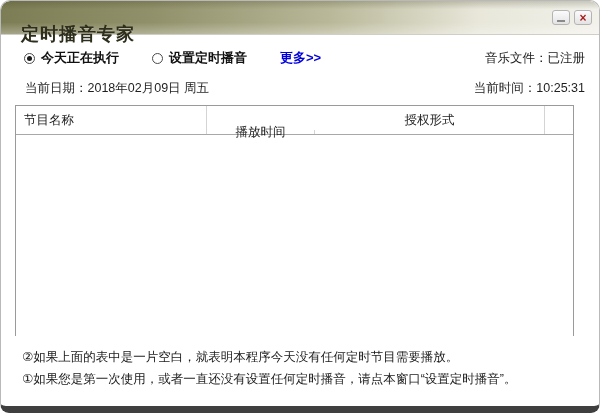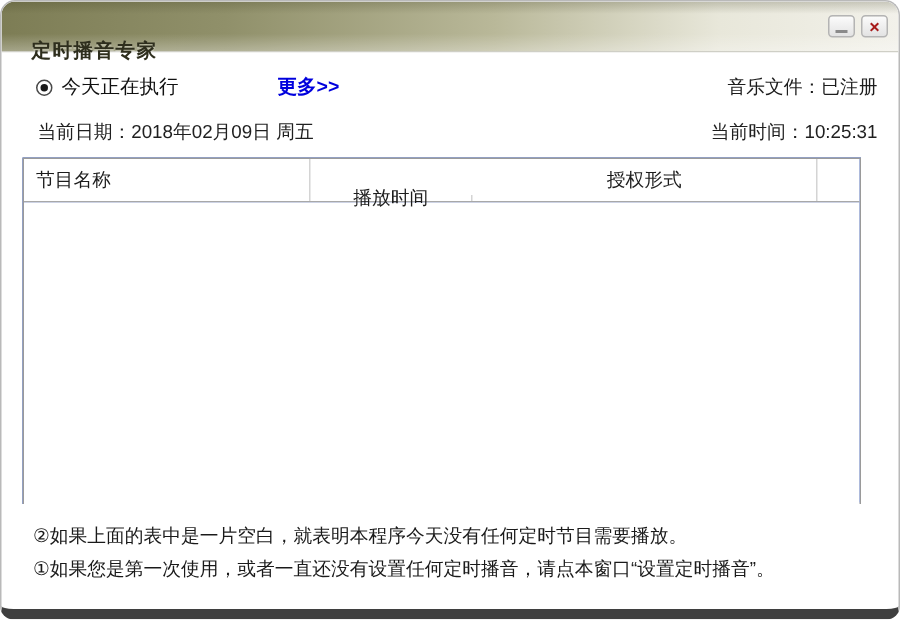--- a/index.html
+++ b/index.html
@@ -27,21 +27,21 @@
     background:
       linear-gradient(to bottom, rgba(50,50,20,0.22) 0%, rgba(255,255,255,0) 25%, rgba(255,255,255,0) 65%, rgba(255,255,255,0.30) 100%),
       linear-gradient(to right, #7d7d55 0%, #90906a 25%, #b9b899 55%, #e8e7da 80%, #f2f1ea 100%);
     border-bottom: 1px solid #cfcfc6;
     border-radius: 9px 9px 0 0;
     display: flex;
     align-items: center;
   }
   .title {
     margin-left: 20px;
-    font-size: 13px;
+    font-size: 18px;
     font-weight: bold;
     color: #2e2e1d;
     letter-spacing: 1px;
     text-shadow: 0 1px 0 rgba(255,255,255,0.25);
     margin-top: 32px;
   }
   .winbtns {
     position: absolute;
     top: 9px;
     right: 7px;
@@ -102,21 +102,21 @@
     margin-right: 6px;
   }
   .radio.checked::after {
     content: "";
     width: 5px;
     height: 5px;
     border-radius: 50%;
     background: #1a1a1a;
   }
   .radio-label {
-    font-weight: normal;
+    font-weight: bold;
     color: #111111;
   }
   .gap1 { width: 33px; }
   .gap2 { width: 33px; }
   .more-link {
     font-weight: bold;
     color: #0000dd;
     cursor: pointer;
     font-size: 13px;
   }
@@ -140,21 +140,21 @@
   }
   
   .table {
     position: absolute;
     left: 14px;
     top: 104px;
     width: 559px;
     height: 231px;
     box-sizing: border-box;
     border: 1px solid #9a9a9a;
-    background: #1d4ed8;
+    background: #7f1d1d;
   }
   .thead {
     display: flex;
     height: 28px;
     border-bottom: 1px solid #a8a8a8;
     background: #ffffff;
     font-size: 12.5px;
     color: #1c1c1c;
   }
   .th {
@@ -199,20 +199,24 @@
       </div>
     </div>
   </div>
 
   <div class="controls-row">
     <span class="radio-option">
       <span class="radio checked"></span>
       <span class="radio-label">今天正在执行</span>
     </span>
     <span class="gap1"></span>
+    <span class="radio-option">
+      <span class="radio"></span>
+      <span class="radio-label">设置定时播音</span>
+    </span>
     <span class="gap2"></span>
     <a class="more-link">更多&gt;&gt;</a>
     <span class="spacer"></span>
     <span class="license"><span>音乐文件：</span><span>已注册</span></span>
   </div>
 
   <div class="date-row">
     <span class="date"><span>当前日期：</span><span>2018年02月09日  周五</span></span>
     <span class="time"><span>当前时间：</span><span>10:25:31</span></span>
   </div>

